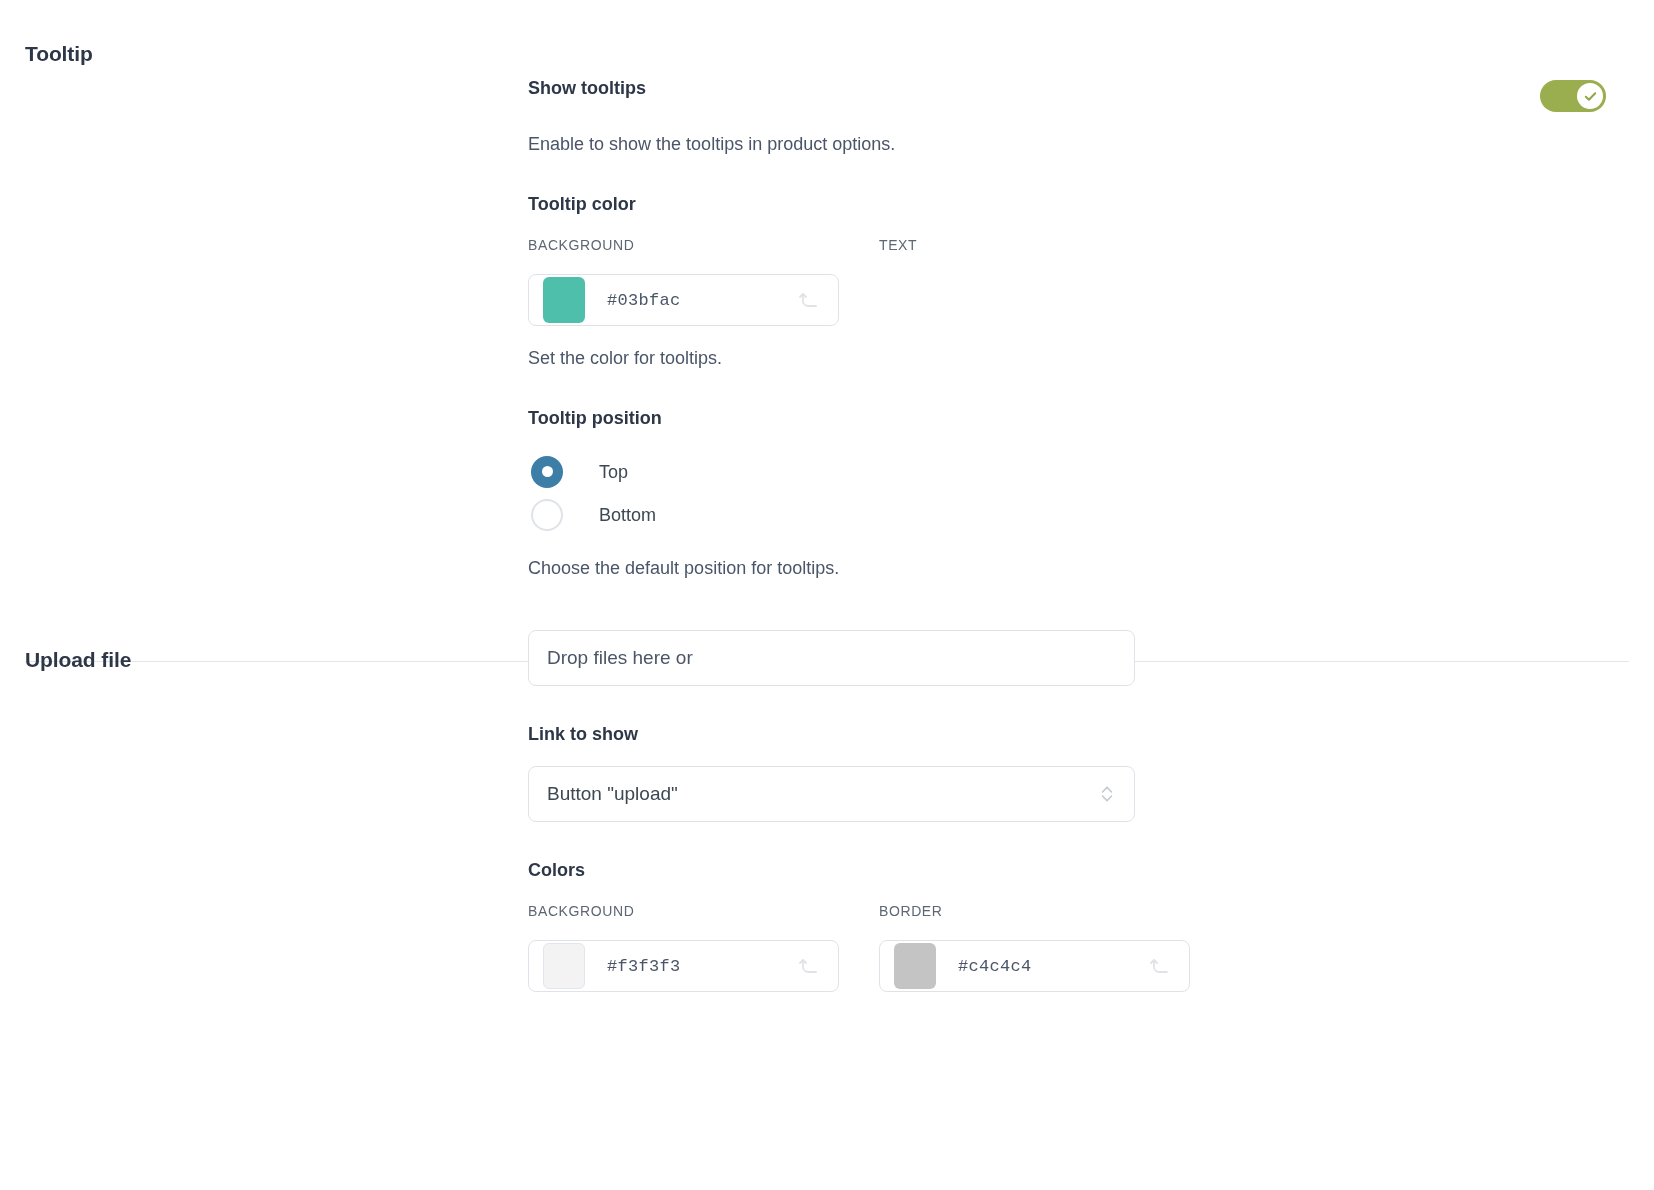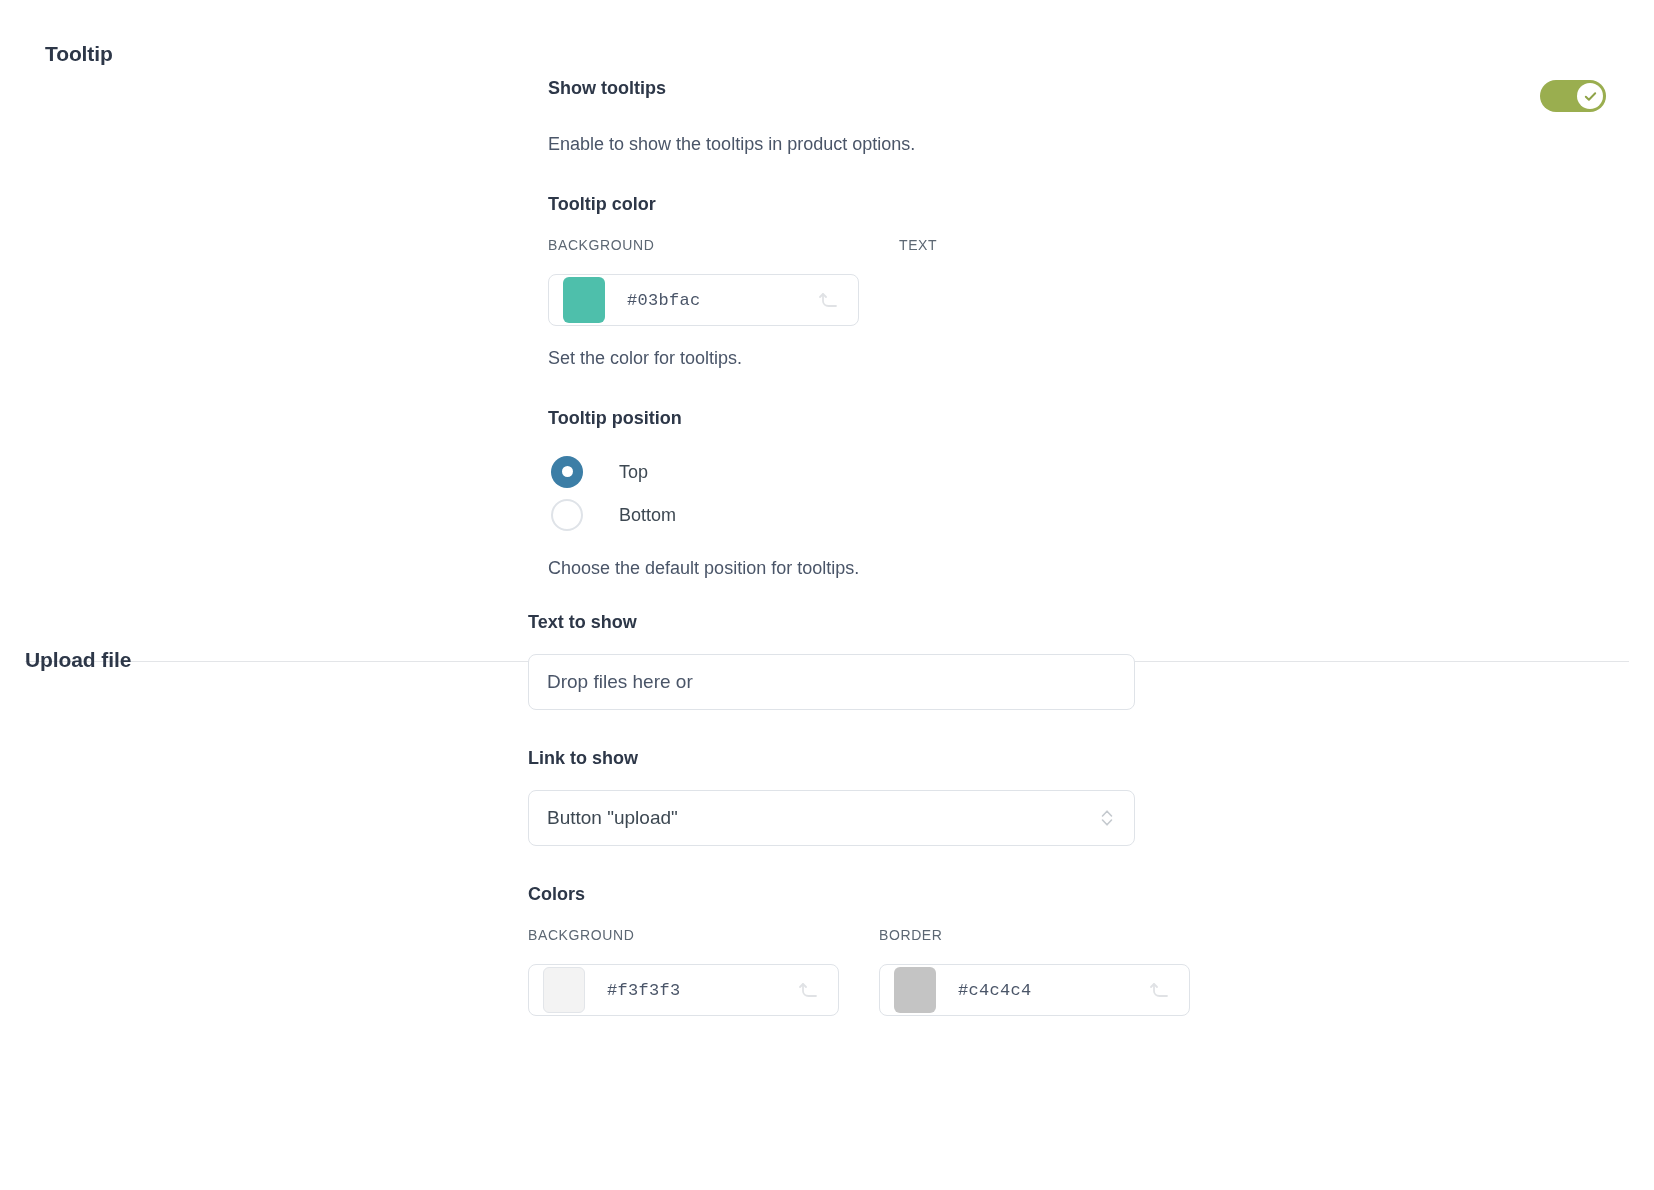--- a/index.html
+++ b/index.html
@@ -36,21 +36,21 @@
     letter-spacing: -0.1px;
   }
 
   
   .sec-body {
     flex: 1 1 auto;
     padding-right: 25px;
   }
 
   
-  #tooltip-section { padding-top: 40px; padding-left: 20px; }
+  #tooltip-section { padding-top: 40px; }
 
   .field-head-row {
     display: flex;
     align-items: flex-start;
     justify-content: space-between;
     margin-top: 36px;
   }
 
   .field-title {
     font-size: 18px;
@@ -321,21 +321,20 @@
 <div class="divider" style="top:661px"></div>
 
 <div class="section" id="upload-section">
 
   <div class="sec-label">
     <div class="sec-label-text" style="margin-top:36px">Upload file</div>
   </div>
 
   <div class="sec-body">
 
-    <div class="field-title">Text to show</div>
 
     <div class="sp-20"></div>
 
     <div class="text-input">
       <span>Drop files here or</span>
     </div>
 
     <div class="sp-36"></div>
 
     <div class="field-title">Link to show</div>

